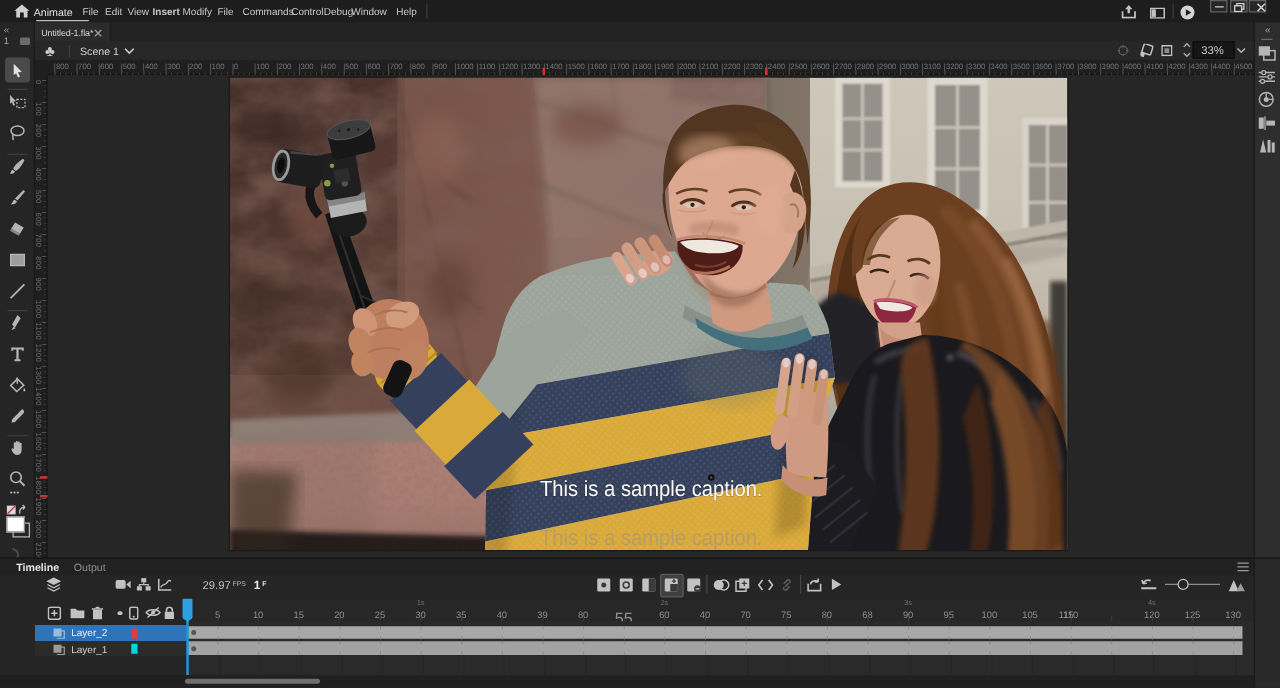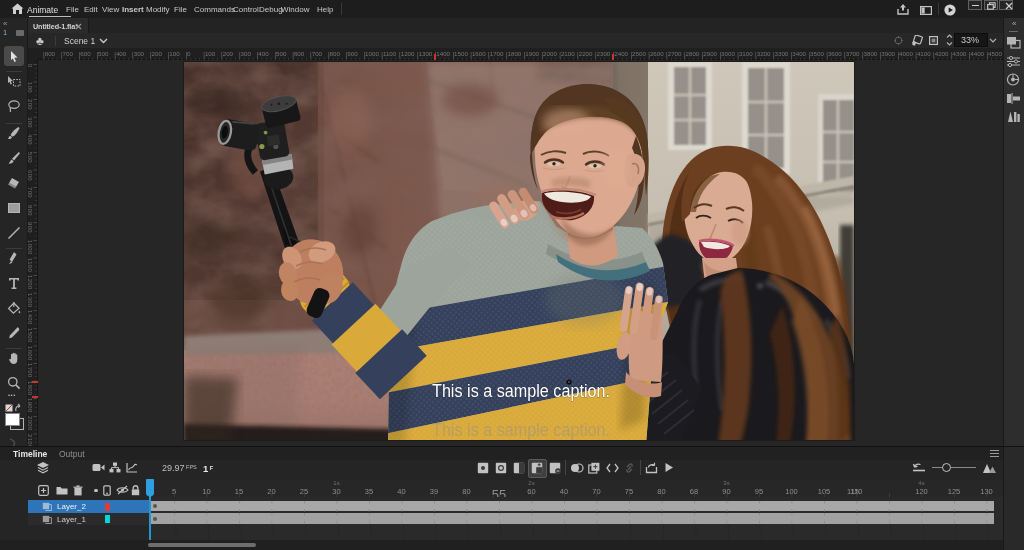--- a/index.html
+++ b/index.html
@@ -44,21 +44,21 @@
 <div class="ab" style="left:971.5px;top:4.5px;width:7px;height:1.4px;background:#cfcfcf"></div>
 <svg class="ab" style="left:986.5px;top:1.5px" width="9" height="8" viewBox="0 0 9 8">
 <rect x="2.5" y="0.8" width="5.6" height="4.6" stroke="#cfcfcf" fill="none" stroke-width="1.1"></rect>
 <rect x="0.7" y="2.6" width="5.6" height="4.6" stroke="#cfcfcf" fill="#262626" stroke-width="1.1"></rect>
   </svg>
 <svg class="ab" style="left:1005px;top:1.5px" width="8" height="8" viewBox="0 0 8 8">
 <path d="M1 1 L7 7 M7 1 L1 7" stroke="#cfcfcf" stroke-width="1.3"></path>
   </svg>
 <div class="ab" style="left:0px;top:18px;width:1024px;height:15px;background:#232323;"></div>
 <div class="ab" style="left:26px;top:18px;width:62px;height:15px;background:#2b2b2b;"></div>
-<div class="tx" style="left:33px;top:22px;font-size:7.2px;color:#d4d4d4;font-weight:700;letter-spacing:-0.1px;">Untitled-1.fla*</div>
+<div class="tx" style="left:33px;top:22px;font-size:7.2px;color:#d4d4d4;font-weight:400;letter-spacing:-0.1px;">Untitled-1.fla*</div>
 <svg class="ab" style="left:75px;top:22.5px" width="7" height="7" viewBox="0 0 7 7">
 <path d="M1 1 L6 6 M6 1 L1 6" stroke="#9a9a9a" stroke-width="1.1"></path>
   </svg>
 <div class="ab" style="left:88px;top:18px;width:1px;height:15px;background:#1a1a1a;"></div>
 <div class="ab" style="left:0px;top:33px;width:1024px;height:15px;background:#272727;"></div>
 <div class="ab" style="left:0px;top:47.5px;width:1024px;height:1px;background:#1b1b1b;"></div>
 <div class="tx" style="left:36px;top:34px;font-size:12px;color:#c9c9c9;font-weight:400;letter-spacing:0px;">♣</div>
 <div class="ab" style="left:55px;top:36px;width:1px;height:10px;background:#3c3c3c;"></div>
 <div class="tx" style="left:64px;top:36px;font-size:8.5px;color:#d2d2d2;font-weight:400;letter-spacing:0px;">Scene 1</div>
 <svg class="ab" style="left:99px;top:38px" width="9" height="6" viewBox="0 0 9 6">

